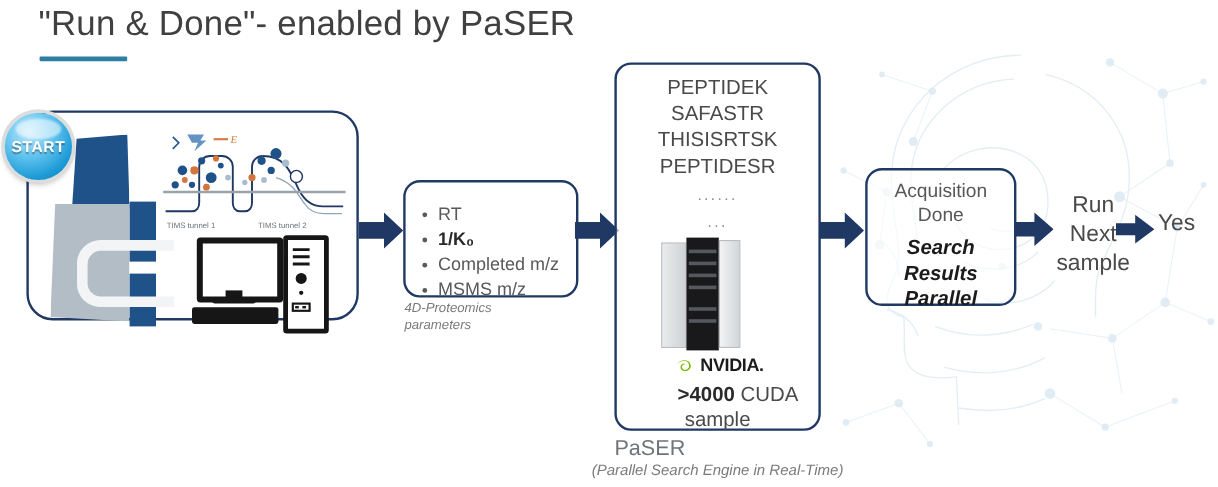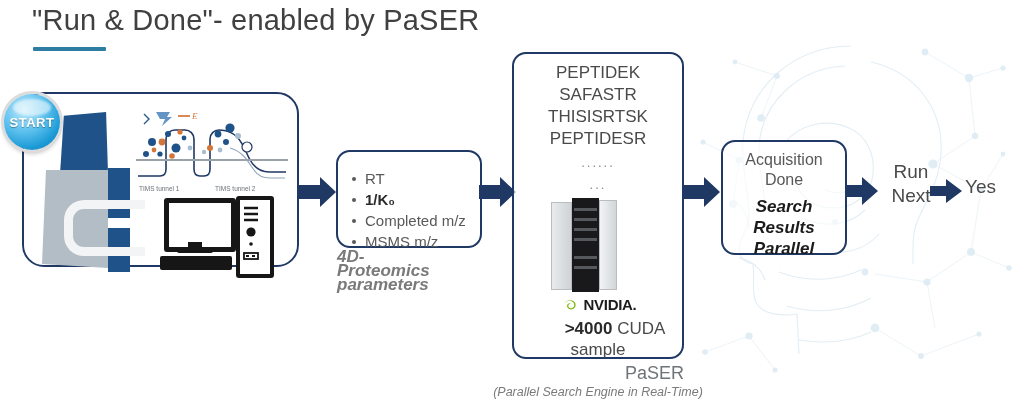--- a/index.html
+++ b/index.html
@@ -57,21 +57,21 @@
 
   
   #panel-params{left:336px;top:150px;width:146px;height:98px;}
   #panel-params ul{list-style:none;margin:0;padding:16px 0 0 10px;}
   #panel-params li{position:relative;padding-left:17px;font-size:15px;color:#595959;
      line-height:21px;white-space:nowrap;}
   #panel-params li:before{content:"";position:absolute;left:4px;top:9px;width:4px;height:4px;
      border-radius:50%;background:#595959;}
   #panel-params li.em{font-weight:bold;color:#2a2a2a;}
   .cap{position:absolute;font-style:italic;color:#7a7a7a;}
-  #cap-params{left:337px;top:250px;font-size:17px;line-height:14px;width:110px;font-weight:bold;}
+  #cap-params{left:337px;top:250px;font-size:11px;line-height:14px;width:110px;}
 
   
   #panel-paser{left:512px;top:52px;width:172px;height:307px;}
   .pep{position:absolute;left:512px;width:172px;text-align:center;font-size:17px;
        color:#4a4a4a;line-height:22px;}
   #pep-list{top:62px;}
   #dots1{top:152px;font-size:13px;letter-spacing:2px;color:#8c8c8c;}
   #dots2{top:174px;font-size:13px;letter-spacing:2px;color:#8c8c8c;}
 
   #server{position:absolute;left:551px;top:198px;width:66px;height:94px;}
@@ -82,21 +82,21 @@
      background:linear-gradient(90deg,#f2f3f4,#d2d6d9);border:1px solid #b9bdc0;box-sizing:border-box;}
   .bay{position:absolute;left:23px;width:23px;height:3px;background:#55585c;}
 
   #nvidia{position:absolute;left:512px;top:296px;width:173px;
      display:flex;align-items:center;justify-content:center;gap:5px;}
   #nv-mark{width:18px;height:15px;}
   #nv-word{font-size:15px;font-weight:bold;color:#1b1b1b;letter-spacing:-.3px;}
   #cuda{position:absolute;left:512px;top:318px;width:172px;text-align:center;
      font-size:17px;color:#4a4a4a;line-height:21px;}
   #cuda b{font-weight:bold;color:#2a2a2a;margin-left:34px;}
-  #paser-name{position:absolute;left:512px;top:363px;width:172px;text-align:right;
+  #paser-name{position:absolute;left:512px;top:363px;width:172px;text-align:left;
      font-size:18px;color:#6f7479;}
   #cap-paser{left:483px;top:385px;width:230px;text-align:center;font-size:12.5px;}
 
   
   #panel-acq{left:721px;top:140px;width:126px;height:115px;}
   #acq-top{position:absolute;left:721px;top:150px;width:126px;text-align:center;
      font-size:16px;color:#585858;line-height:20px;}
   #acq-em{position:absolute;left:721px;top:196px;width:126px;text-align:center;
      font-size:17px;font-weight:bold;font-style:italic;color:#1b1b1b;line-height:21px;}
 
@@ -297,19 +297,20 @@
   <div>Parallel</div>
 </div>
 
 <svg class="arrow" style="left:846px;top:176px;" width="32" height="30" viewBox="0 0 32 30">
   <path d="M0 9h16V1l16 14-16 14v-8H0z" fill="#1F3864"></path>
 </svg>
 
 <div id="run-next">
   <div>Run</div>
   <div>Next</div>
+  <div>sample</div>
 </div>
 
 <svg class="arrow" style="left:930px;top:178px;" width="32" height="26" viewBox="0 0 32 26">
   <path d="M0 8h16V1l16 12-16 12v-7H0z" fill="#1F3864"></path>
 </svg>
 
 <div id="yes">Yes</div>
 
 </body></html>

